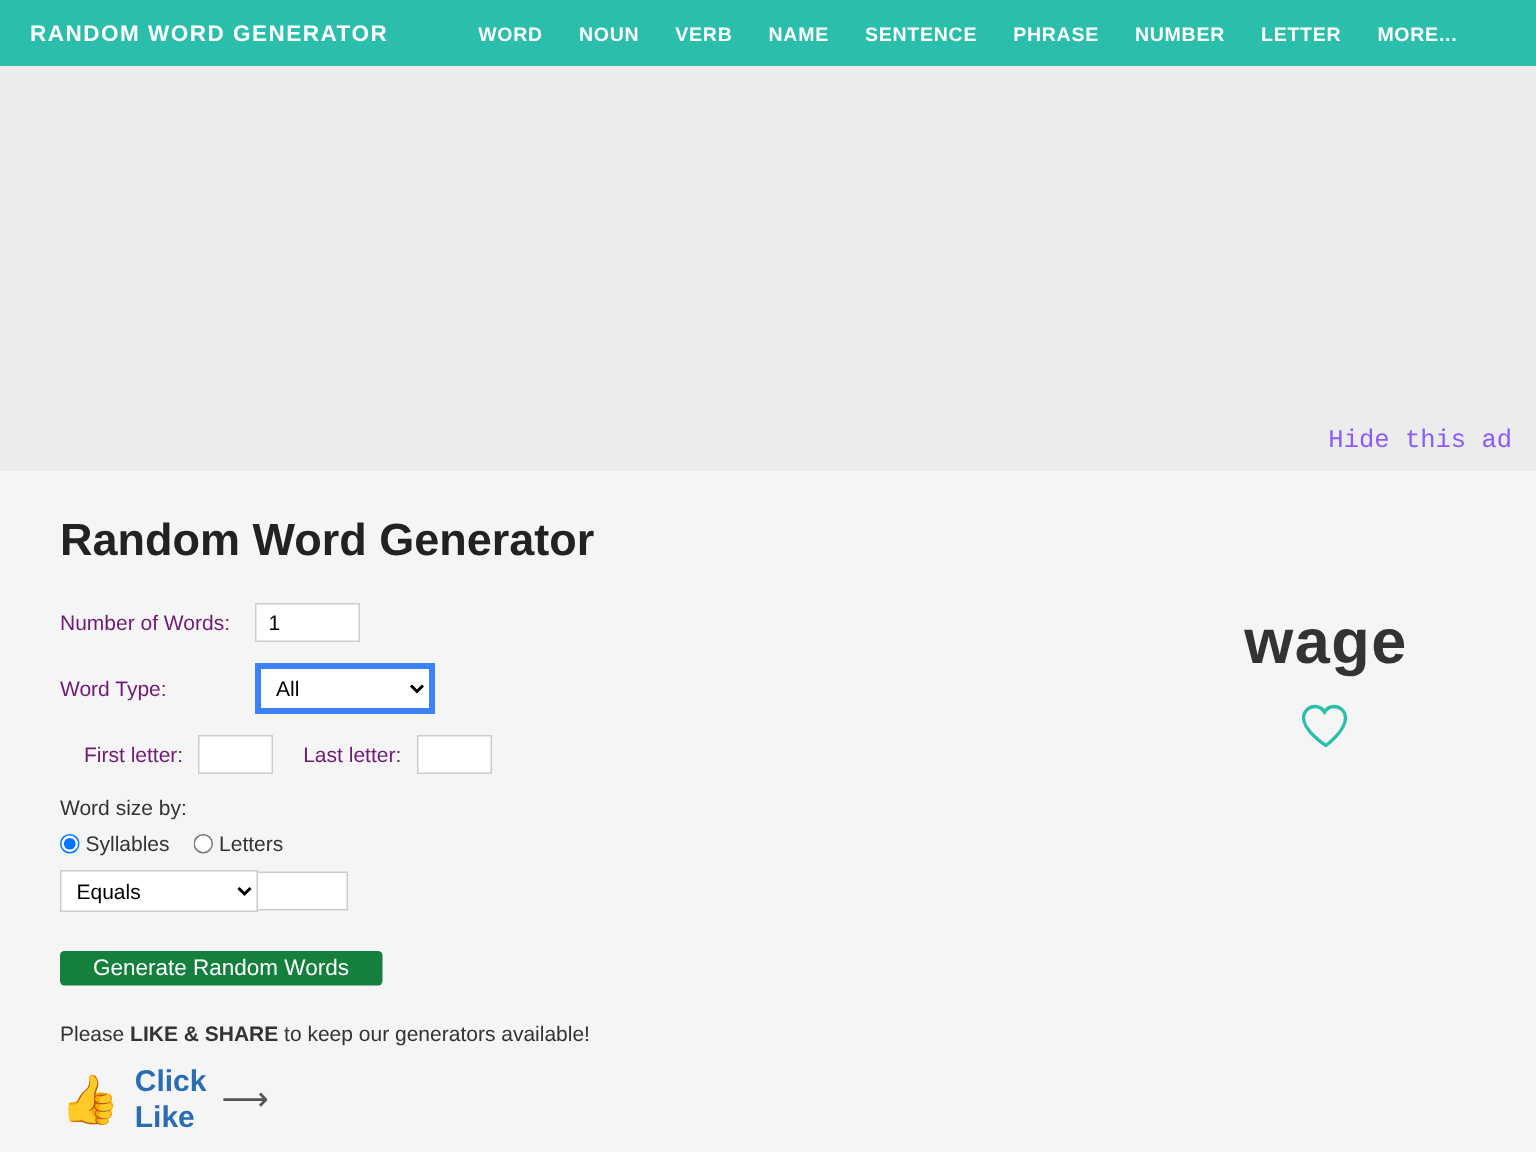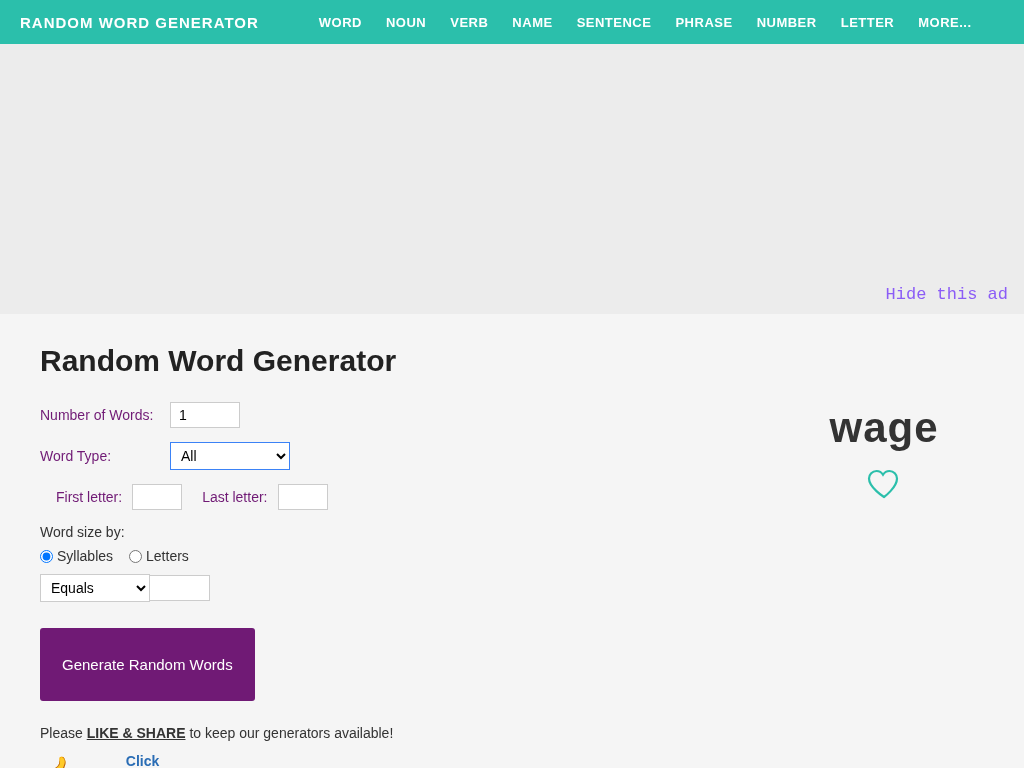--- a/index.html
+++ b/index.html
@@ -99,21 +99,21 @@
 
     .form-input {
       border: 1px solid #ccc;
       padding: 4px 8px;
       font-size: 14px;
       width: 70px;
       background: #fff;
     }
 
     .form-select {
-      border: 1px solid #3b82f6;
+      border: 4px solid #3b82f6;
       padding: 4px 6px;
       font-size: 14px;
       background: #fff;
       width: 120px;
     }
 
     .letter-row {
       display: flex;
       align-items: center;
       margin-bottom: 14px;
@@ -161,77 +161,75 @@
       display: flex;
       align-items: center;
       gap: 0;
     }
 
     .size-select {
       border: 1px solid #ccc;
       padding: 4px 6px;
       font-size: 14px;
       background: #fff;
-      width: 110px;
+      width: 132px;
     }
 
     .size-input {
       border: 1px solid #ccc;
       border-left: none;
       padding: 4px 8px;
       font-size: 14px;
       width: 60px;
       background: #fff;
     }
 
     .generate-btn {
-      background: #701a75;
+      background: #15803d;
       color: #fff;
       border: none;
-      padding: 28px 22px;
+      padding: 3px 22px;
       font-size: 15px;
       cursor: pointer;
       border-radius: 3px;
       margin-top: 16px;
       margin-bottom: 24px;
     }
 
     .share-text {
       font-size: 14px;
       color: #333;
       margin-bottom: 12px;
     }
 
     .share-text strong {
       font-weight: bold;
-      text-decoration: underline;
     }
 
     .like-row {
       display: flex;
       align-items: center;
       gap: 10px;
     }
 
     .like-icon {
       font-size: 32px;
       color: #3b5998;
     }
 
     .click-like {
       display: flex;
       flex-direction: column;
       line-height: 1.2;
     }
 
     .click-like .click {
-      font-size: 14px;
+      font-size: 20px;
       font-weight: bold;
       color: #2a6db5;
-      margin-left: 36px;
     }
 
     .click-like .like-word {
       font-size: 20px;
       font-weight: bold;
       color: #2a6db5;
     }
 
     .arrow-icon {
       font-size: 22px;

